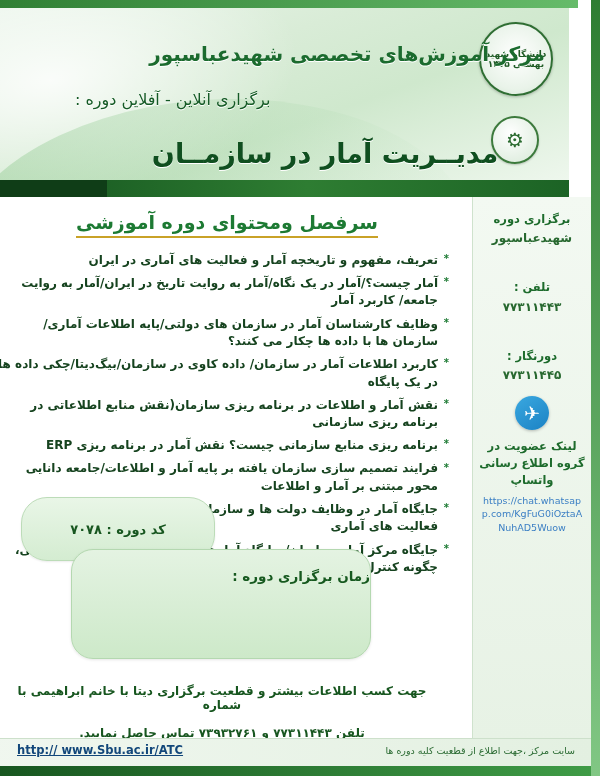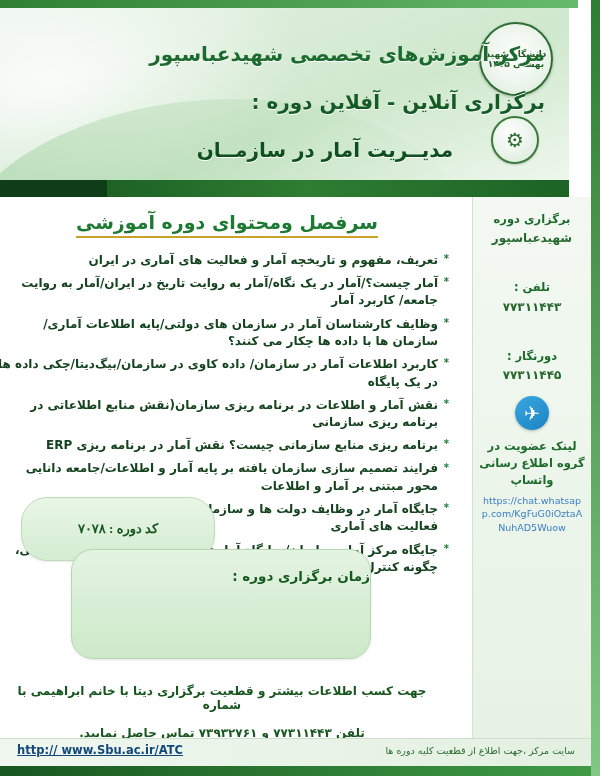--- a/index.html
+++ b/index.html
@@ -51,27 +51,27 @@
     background:linear-gradient(90deg,rgba(140,200,140,.45),rgba(220,240,220,.15));
     border-radius:50%/100% 100% 0 0;
     transform:rotate(-4deg);
   }
   .title-1{
     position:absolute;right:24px;top:34px;width:470px;text-align:right;
     color:#1b6b2e;font-size:20px;font-weight:bold;direction:rtl;
     text-shadow:0 1px 0 #fff;
   }
   .title-2{
-    position:absolute;right:24px;top:82px;width:470px;text-align:right;
-    color:#145a25;font-size:20px;font-weight:bold;direction:rtl;
+    position:absolute;right:24px;top:82px;width:470px;text-align:left;
+    color:#145a25;font-size:16px;font-weight:normal;direction:rtl;
     text-shadow:0 1px 0 #fff;
   }
   .title-3{
     position:absolute;right:24px;top:130px;width:440px;text-align:center;
-    color:#0f4f1f;font-size:20px;font-weight:bold;direction:rtl;
+    color:#0f4f1f;font-size:27px;font-weight:bold;direction:rtl;
     letter-spacing:1px;text-shadow:0 1px 0 #fff;
   }
   
   .uni-logo{
     position:absolute;right:16px;top:14px;width:70px;height:70px;
     border-radius:50%;
     background:radial-gradient(circle at 50% 45%,#ffffff 0%,#e9f3e9 65%,#cfe3cf 100%);
     border:2px solid #2f6e33;
     display:flex;align-items:center;justify-content:center;
     box-shadow:0 1px 3px rgba(0,0,0,.25);
@@ -147,21 +147,20 @@
   }
 
   
   .bubble-code{
     position:absolute;left:34px;top:300px;width:192px;height:62px;
     background:linear-gradient(180deg,#e9f6e7,#d4ecd1);
     border:1px solid #bcdcb8;border-radius:26px;
     display:flex;align-items:center;justify-content:center;
     color:#17561f;font-size:13px;font-weight:bold;
     box-shadow:0 1px 2px rgba(0,0,0,.08);
-    font-family:Liberation Serif, serif;
   }
   
   .bubble-date{
     position:absolute;left:84px;top:352px;width:300px;height:110px;
     background:linear-gradient(180deg,#e4f3e2,#cde9c9);
     border:1px solid #b4d8b0;border-radius:22px;
     box-shadow:0 1px 3px rgba(0,0,0,.1);
     text-align:right;direction:rtl;padding-top:18px;box-sizing:border-box;
   }
   .bubble-date .l1{color:#16591f;font-size:13.5px;font-weight:bold;}

